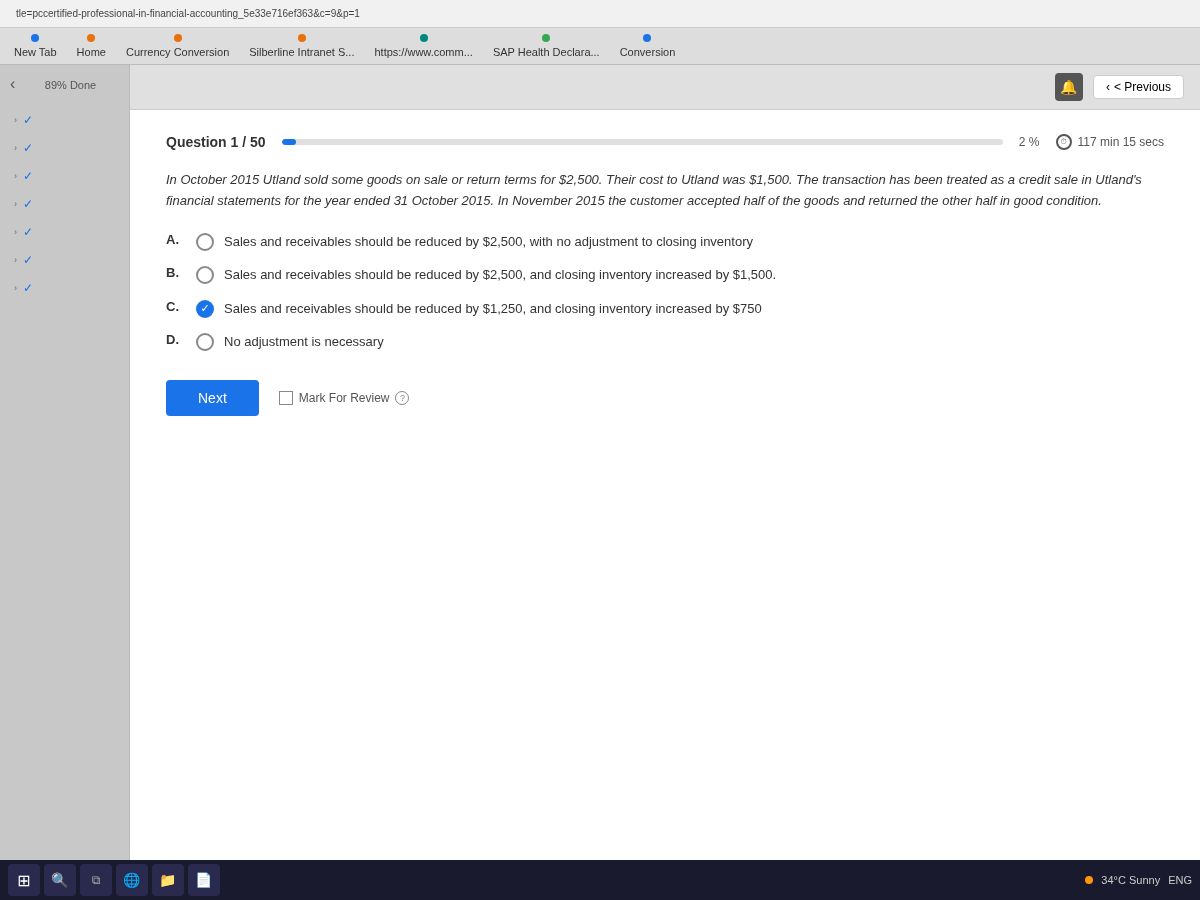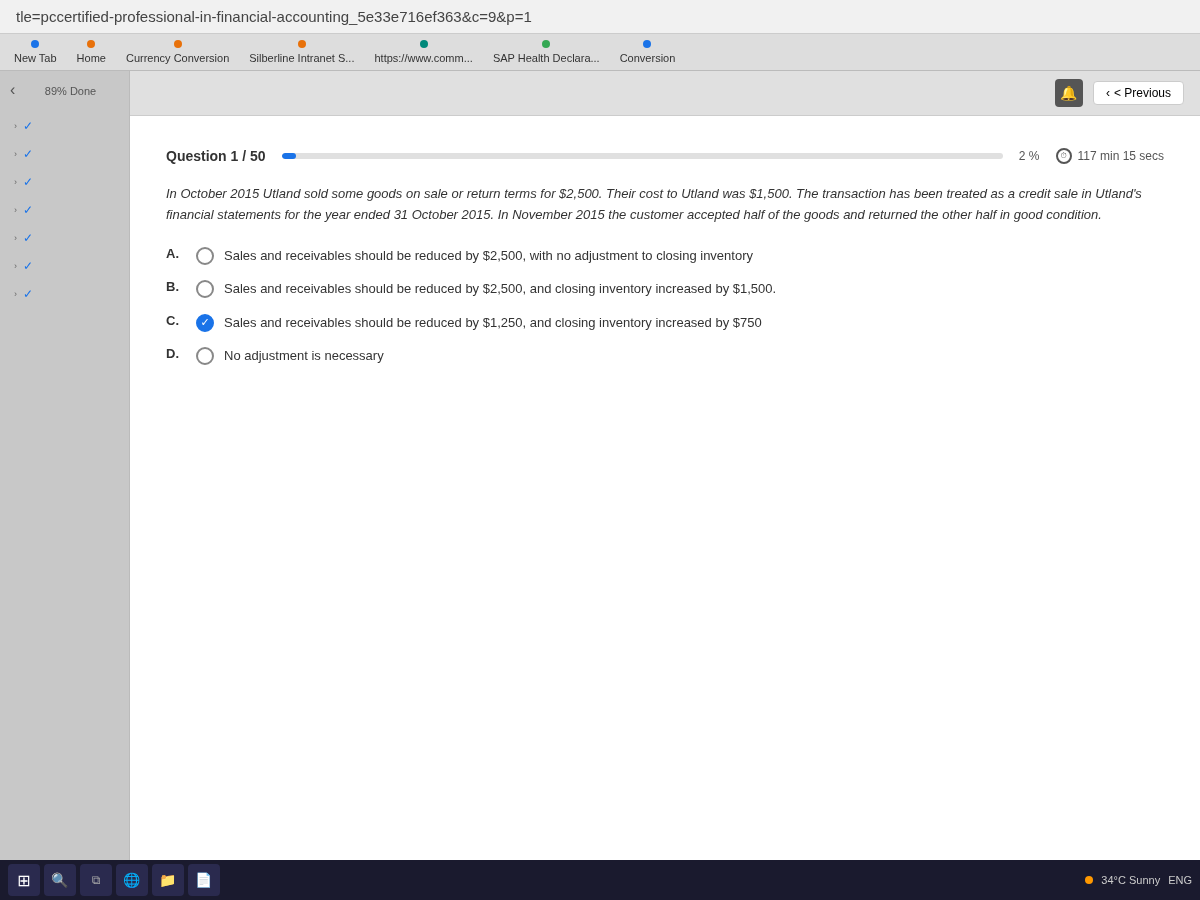--- a/index.html
+++ b/index.html
@@ -17,21 +17,21 @@
       background: #f1f1f1;
       border-bottom: 1px solid #ccc;
       padding: 6px 10px;
       font-size: 12px;
       color: #333;
       display: flex;
       align-items: center;
       gap: 8px;
     }
     .url-bar {
-      font-size: 15px;
+      font-size: 10px;
       color: #444;
       padding: 2px 6px;
     }
     .browser-tabs {
       background: #ddd;
       padding: 4px 10px;
       display: flex;
       align-items: center;
       gap: 12px;
       font-size: 11px;
@@ -152,21 +152,21 @@
       justify-content: center;
       color: white;
       font-size: 14px;
     }
 
     
     .question-container {
       flex: 1;
       background: white;
       margin: 0;
-      padding: 32px 36px;
+      padding: 24px 36px;
       overflow-y: auto;
     }
 
     .question-header {
       display: flex;
       align-items: center;
       gap: 16px;
       margin-bottom: 20px;
     }
     .question-number {
@@ -492,20 +492,28 @@
         </div>
 
         <div class="option-item">
           <span class="option-label">D.</span>
           <div class="radio-outer"></div>
           <span class="option-text">No adjustment is necessary</span>
         </div>
 
       </div>
 
+      <div class="action-bar">
+        <button class="next-btn">Next</button>
+        <div class="mark-review">
+          <div class="mark-review-checkbox"></div>
+          <span>Mark For Review</span>
+          <div class="mark-review-info">?</div>
+        </div>
+      </div>
 
     </div>
 
     <div class="footer">
       <span>Created with ProProfs</span>
     </div>
 
   </div>
 </div>
 

